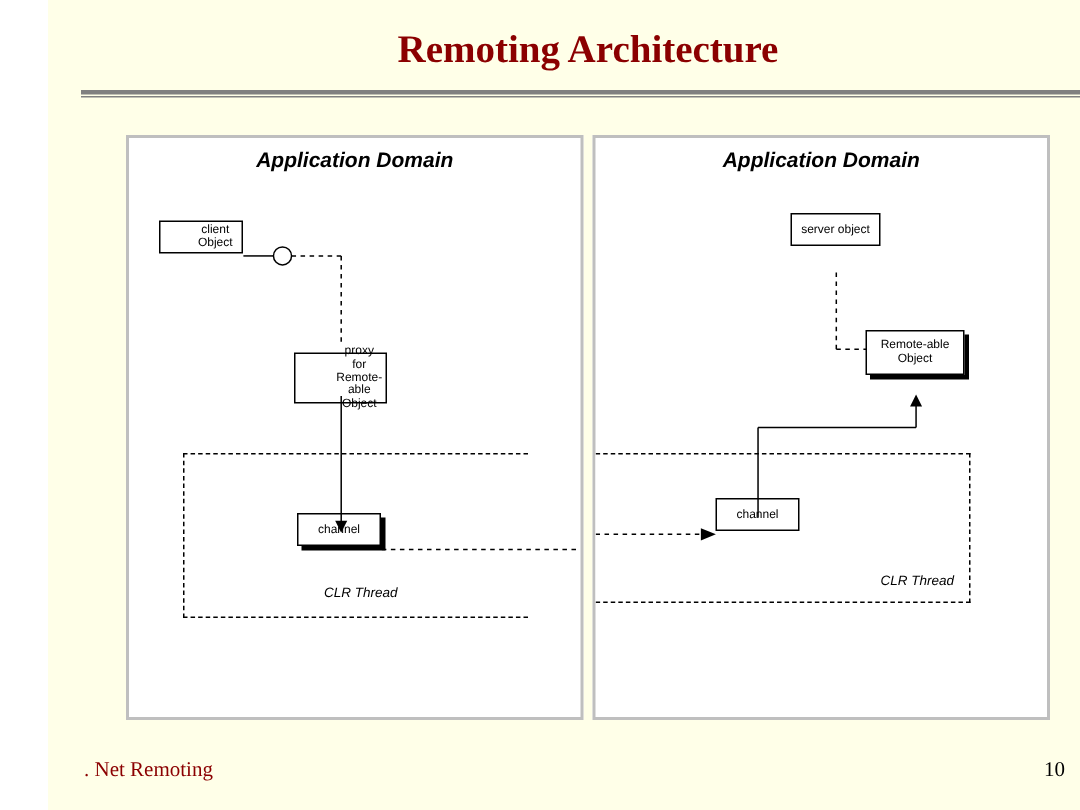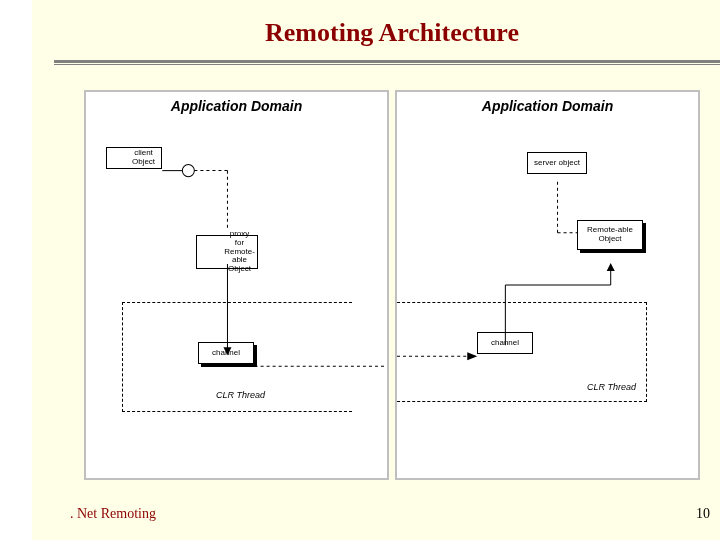--- a/index.html
+++ b/index.html
@@ -93,21 +93,21 @@
   svg.overlay {
     position: absolute;
     inset: 0;
     width: 100%;
     height: 100%;
     pointer-events: none;
   }
   .footer-left {
     position: absolute;
     bottom: 18px;
-    left: 38px;
+    left: 24px;
     color: #8b0000;
     font-size: 14px;
   }
   .footer-right {
     position: absolute;
     bottom: 18px;
     right: 42px;
     color: #000000;
     font-size: 14px;
   }
@@ -152,21 +152,21 @@
         <line x1="141" y1="159" x2="141" y2="244" stroke="#000" stroke-width="1"></line>
         <polygon points="141,250 137,242 145,242" fill="#000"></polygon>
 
         <line x1="168" y1="261" x2="300" y2="261" stroke="#000" stroke-width="1" stroke-dasharray="3,3"></line>
       </svg>
     </div>
 
     <div class="panel">
       <div class="panel-title">Application Domain</div>
 
-      <div class="box" style="left:130px; top:60px; width:60px; height:22px;">server object</div>
+      <div class="box" style="left:130px; top:50px; width:60px; height:22px;">server object</div>
 
       <div class="box shadow" style="left:180px; top:128px; width:66px; height:30px; white-space:pre-line;">Remote-able
 Object</div>
 
       <div class="thread-box" style="left:-10px; top:210px; width:260px; height:100px; border:1px dashed #000; border-left:none;"></div>
 
       <div class="box" style="left:80px; top:240px; width:56px; height:22px;">channel</div>
 
       <div class="label" style="left:190px; top:290px;">CLR Thread</div>
 

